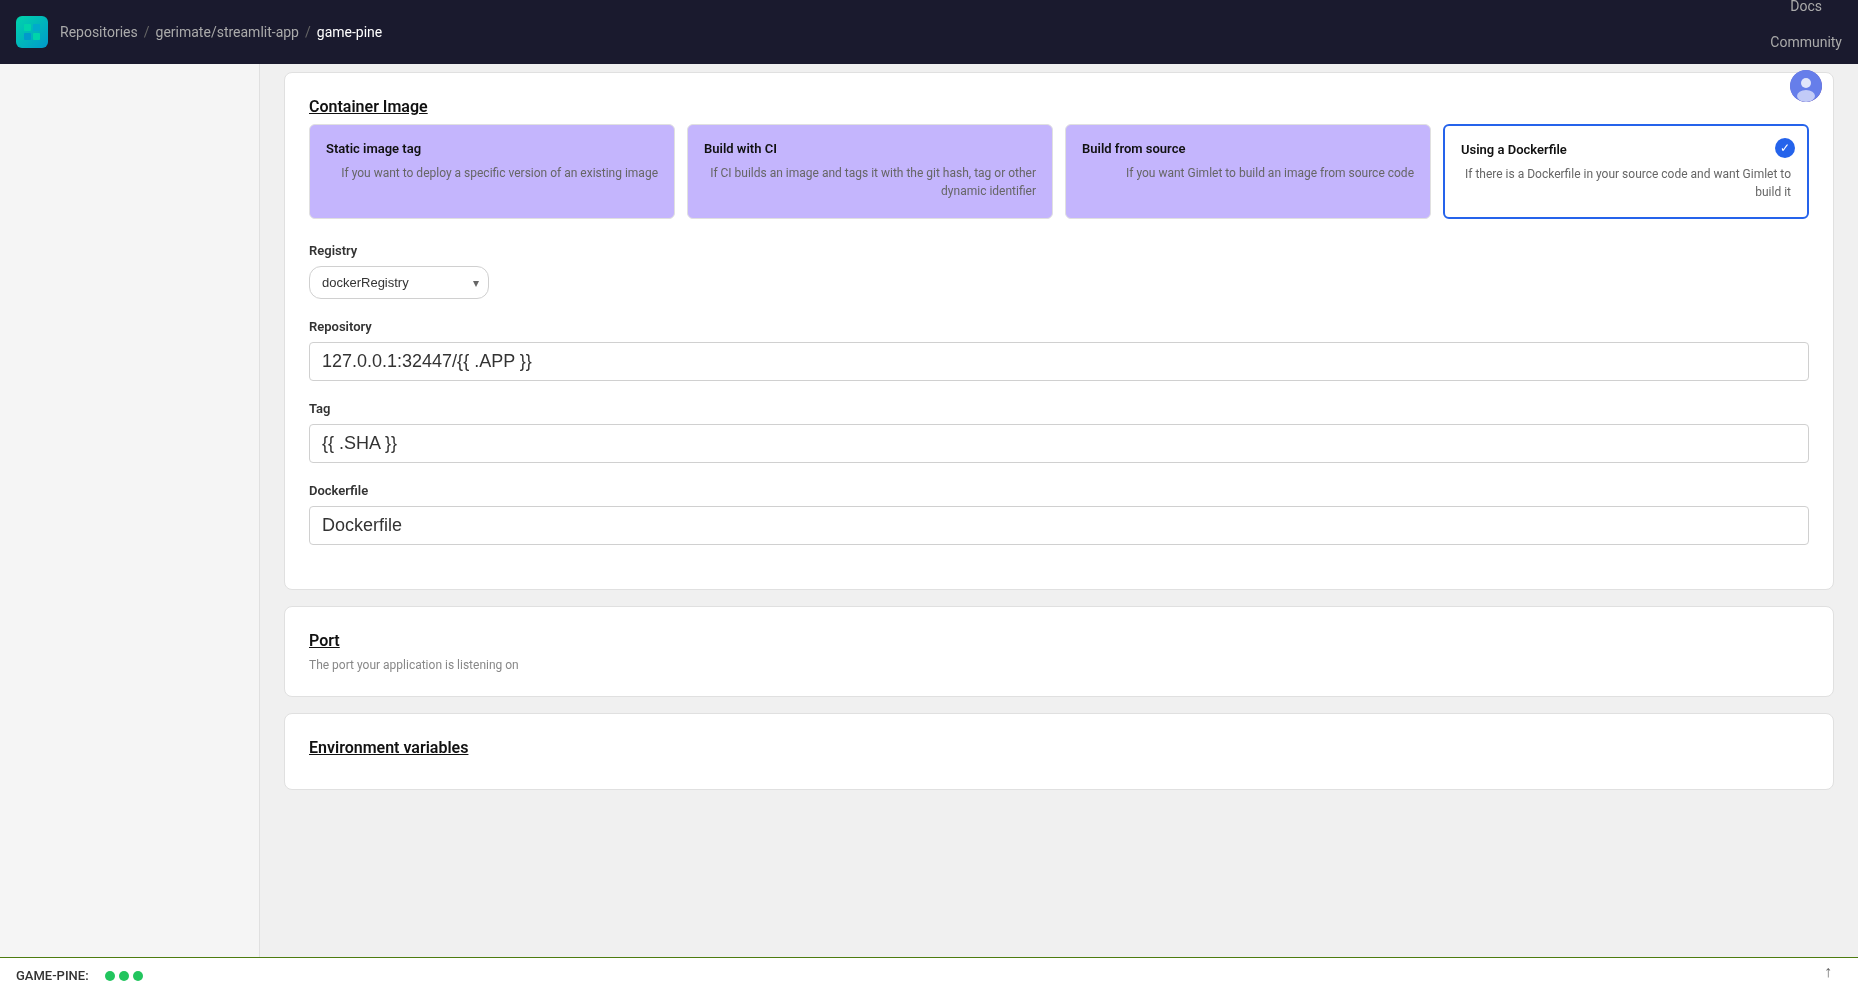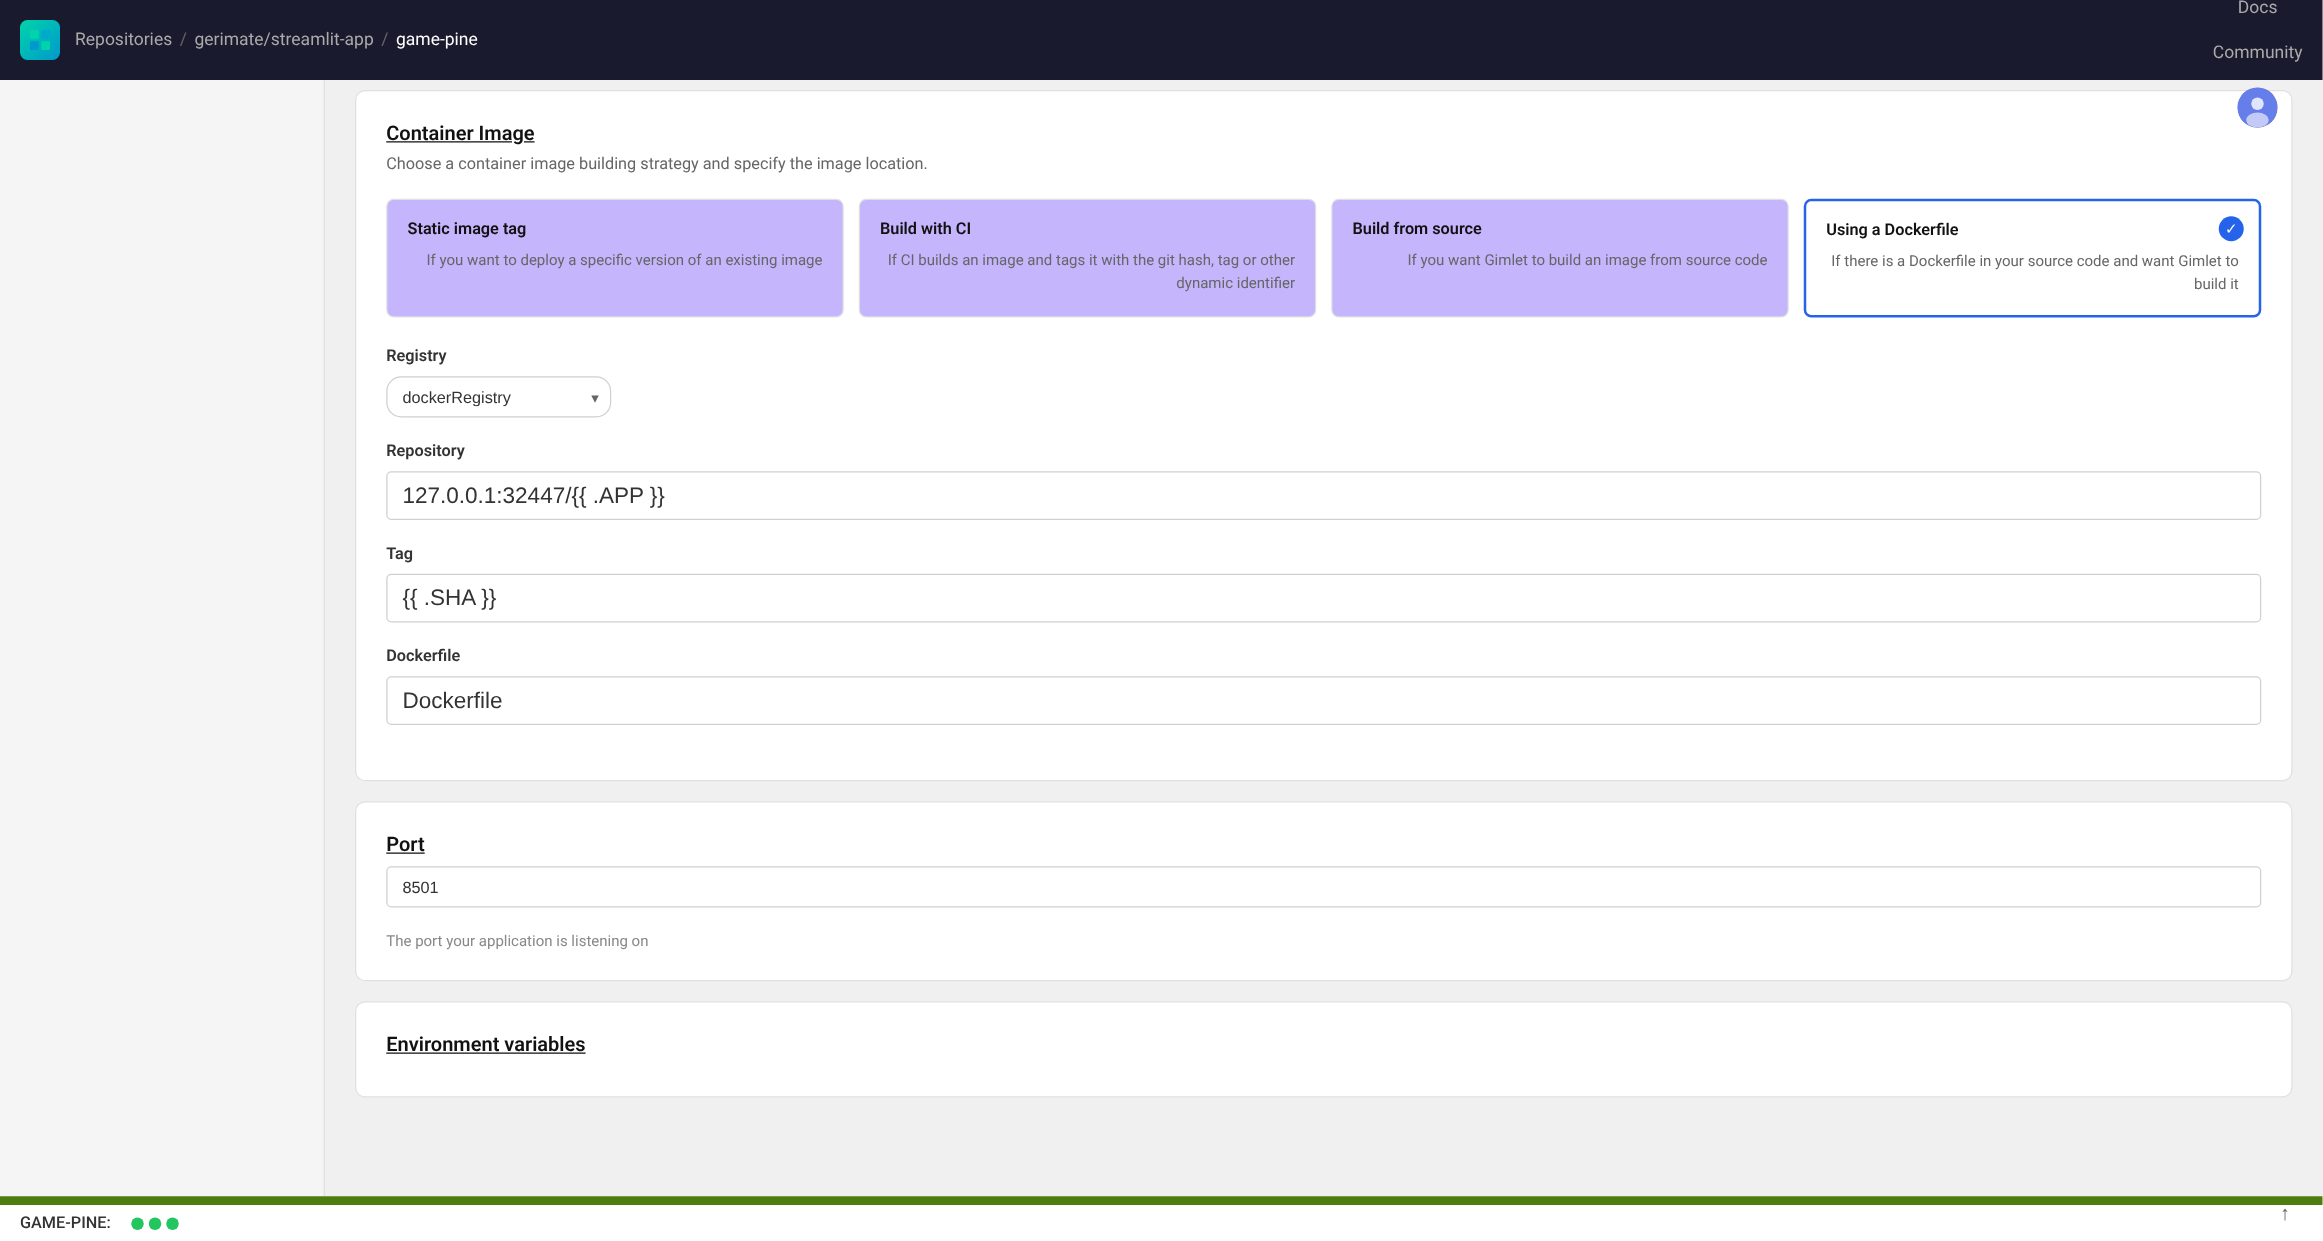--- a/index.html
+++ b/index.html
@@ -233,21 +233,21 @@
     }
 
     
     .status-bar {
       position: fixed;
       bottom: 0;
       left: 0;
       right: 0;
       height: 36px;
       background: #fff;
-      border-top: 7px solid #4d7c0f;
+      border-top: 1px solid #4d7c0f;
       display: flex;
       align-items: center;
       padding: 0 16px;
       font-size: 13px;
       color: #333;
       font-weight: 500;
       gap: 16px;
     }
     .status-dots {
       display: flex;
@@ -306,21 +306,20 @@
     </div>
   </div>
 </nav>
 
 <div class="sidebar"></div>
 
 <main class="main">
 
   <div class="card">
     <div class="card-title">Container Image</div>
-    <div class="card-subtitle">Choose a container image building strategy and specify the image location.</div>
 
     <div class="strategy-grid">
 
       <div class="strategy-card">
         <div class="strategy-card-title">Static image tag</div>
         <div class="strategy-card-desc">If you want to deploy a specific version of an existing image</div>
       </div>
 
       <div class="strategy-card">
         <div class="strategy-card-title">Build with CI</div>
@@ -365,23 +364,20 @@
 
     <div class="field-group">
       <label class="field-label">Dockerfile</label>
       <input class="field-input" type="text" value="Dockerfile" style="">
     </div>
 
   </div>
 
   <div class="card">
     <div class="card-title">Port</div>
-    <div class="field-group">
-      <input class="field-input port-value" type="text" value="8501" style="">
-    </div>
     <div class="field-hint">The port your application is listening on</div>
   </div>
 
   <div class="card">
     <div class="card-title">Environment variables</div>
   </div>
 
 </main>
 
 <div class="status-bar">

